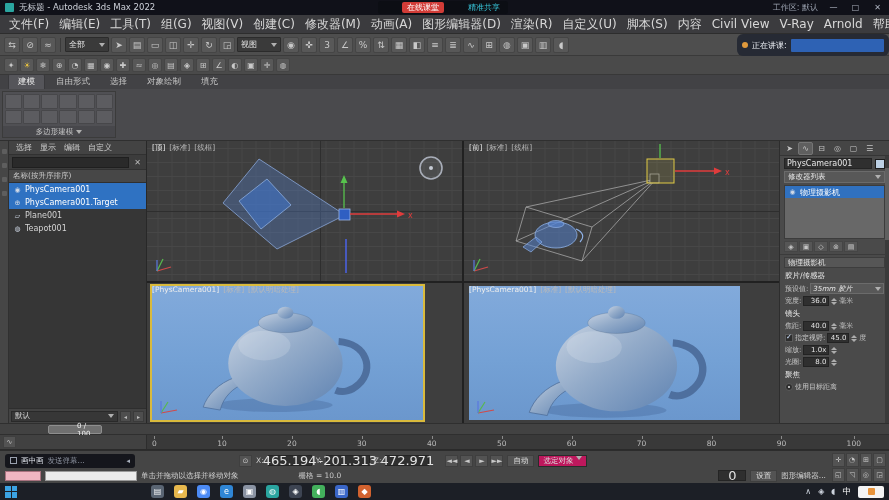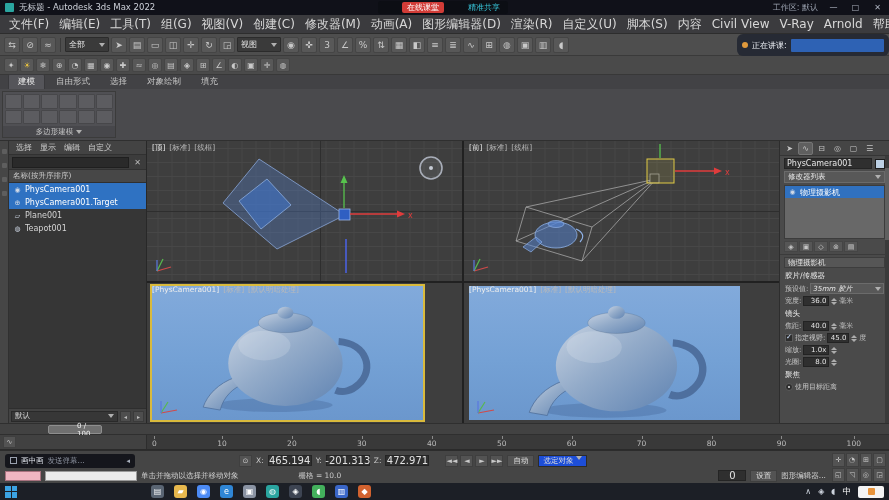--- a/index.html
+++ b/index.html
@@ -164,25 +164,25 @@
   .sb-row1{position:absolute;left:0;top:2px;right:58px;height:15px;display:flex;align-items:center;gap:4px;padding:0 5px;}
   .sb-row2{position:absolute;left:0;top:18px;right:58px;height:13px;display:flex;align-items:center;gap:4px;padding:0 5px;}
   .pip-bar{width:130px;height:14px;background:#15161c;border-radius:3px;display:flex;align-items:center;gap:4px;padding:0 5px;flex:none;}
   .pip-check{width:7px;height:7px;border:1px solid #99a0ae;flex:none;}
   .pip-label{font-size:7.5px;color:#e2e6ee;}
   .pip-danmu{font-size:7.5px;color:#8d93a0;}
   .pip-collapse{margin-left:auto;color:#a9b0bd;font-size:7px;}
   .sb-ib{width:13px;height:12px;background:#535353;border:1px solid #3f3f3f;color:#c9c9c9;font-size:7px;
     display:flex;align-items:center;justify-content:center;flex:none;}
   .clbl{font-size:7.5px;color:#c8c8c8;flex:none;}
-  .cfield{width:44px;height:11px;background:#2f2f2f;border:1px solid #242424;color:#e2e2e2;font-size:10px;
+  .cfield{width:44px;height:11px;background:#2f2f2f;border:1px solid #242424;color:#e2e2e2;font-size:13px;
     display:flex;align-items:center;justify-content:center;flex:none;}
   .autokey{height:12px;padding:0 5px;background:#535353;border:1px solid #3f3f3f;font-size:7.5px;color:#e0e0e0;
     display:flex;align-items:center;flex:none;}
-  .seldrop{height:12px;background:#1d4ed8;border:1px solid #2b2b2b;font-size:7.5px;color:#dcdcdc;
+  .seldrop{height:12px;background:#be185d;border:1px solid #2b2b2b;font-size:7.5px;color:#dcdcdc;
     display:flex;align-items:flex-start;gap:3px;padding:0 4px;flex:none;}
   .listener-pink{width:36px;height:10px;background:#efb6c2;border:1px solid #a8727f;flex:none;}
   .listener-white{width:92px;height:10px;background:#ebebeb;border:1px solid #9a9a9a;flex:none;}
   .prompt{font-size:7.5px;color:#d2d2d2;white-space:nowrap;}
   .gridlbl{font-size:7.5px;color:#c8c8c8;margin-left:56px;white-space:nowrap;}
   .keyfilters{font-size:7.5px;color:#d0d0d0;white-space:nowrap;}
   .nav-grid{position:absolute;right:3px;top:2px;width:54px;height:29px;display:grid;
     grid-template-columns:repeat(4,1fr);grid-template-rows:1fr 1fr;gap:1px;}
   .nav-btn{background:#535353;border:1px solid #3f3f3f;color:#c9c9c9;font-size:7px;
     display:flex;align-items:center;justify-content:center;}

